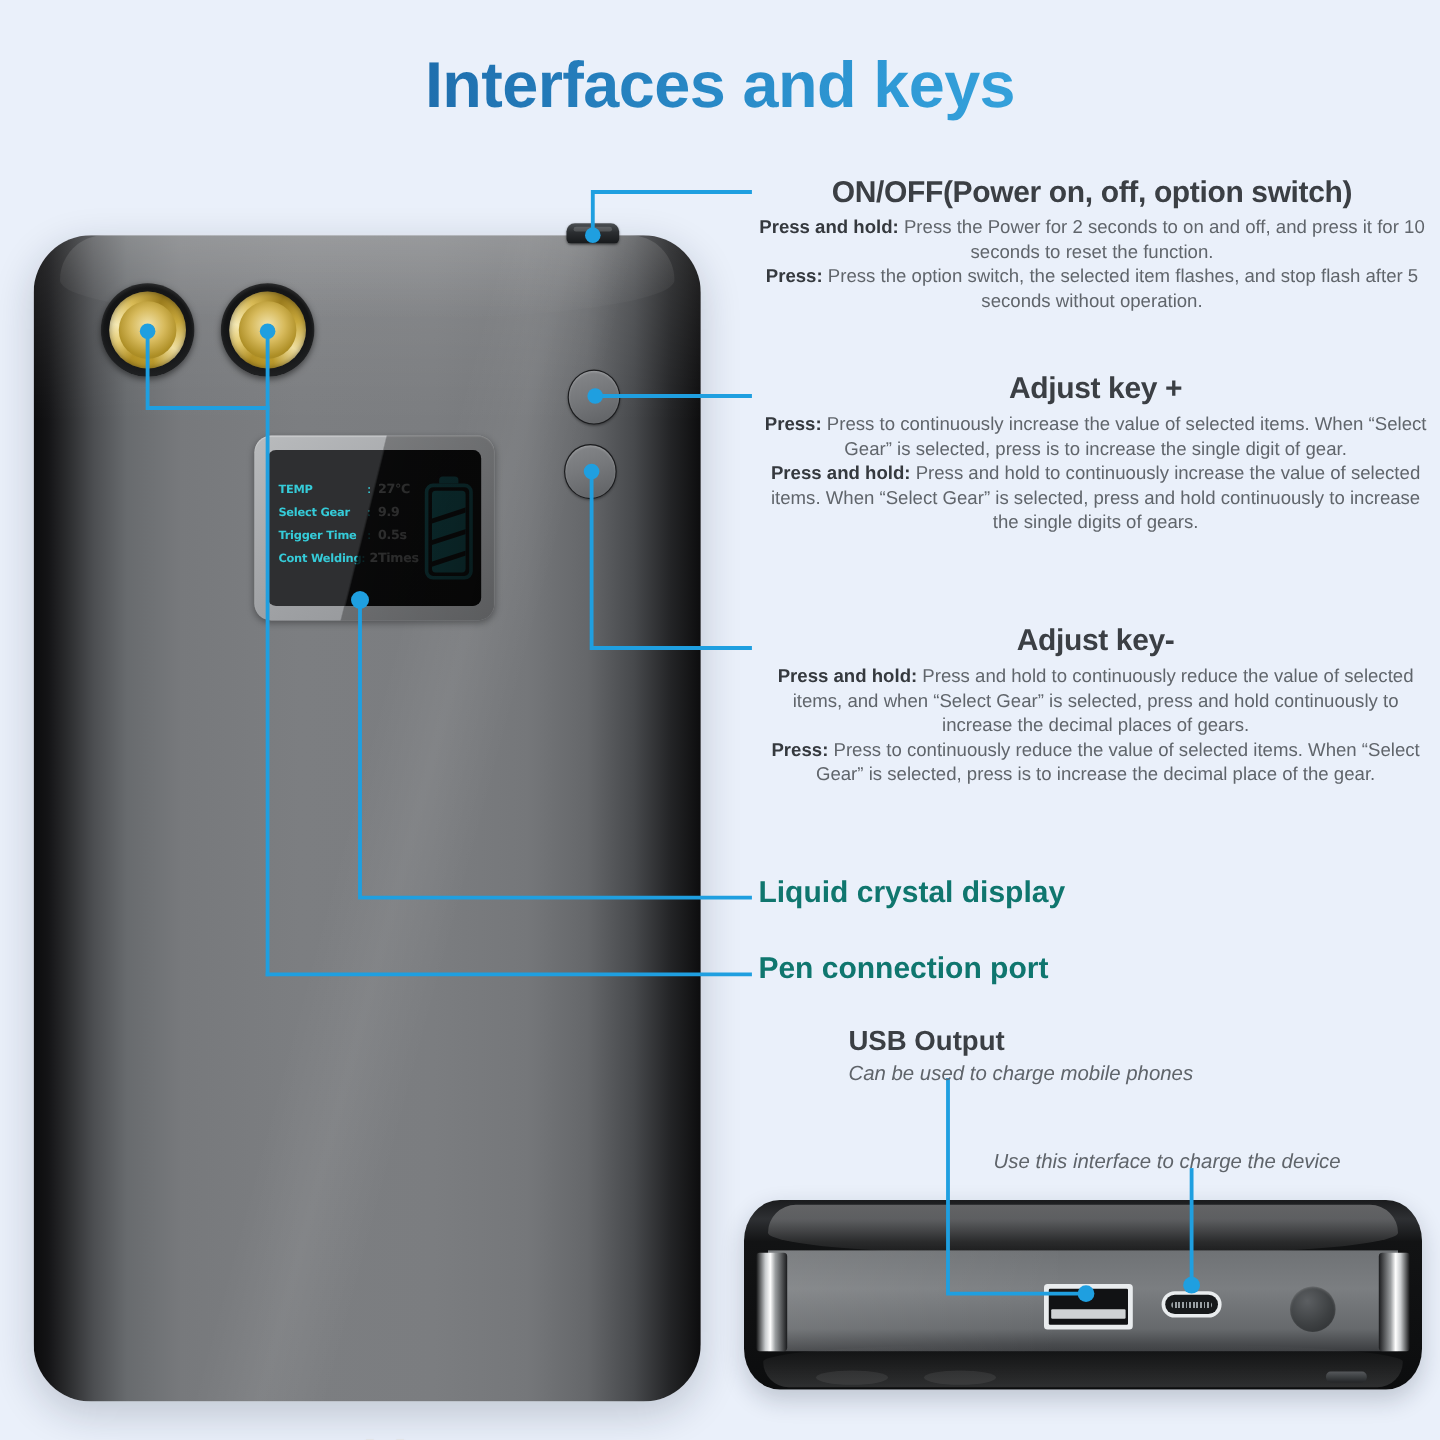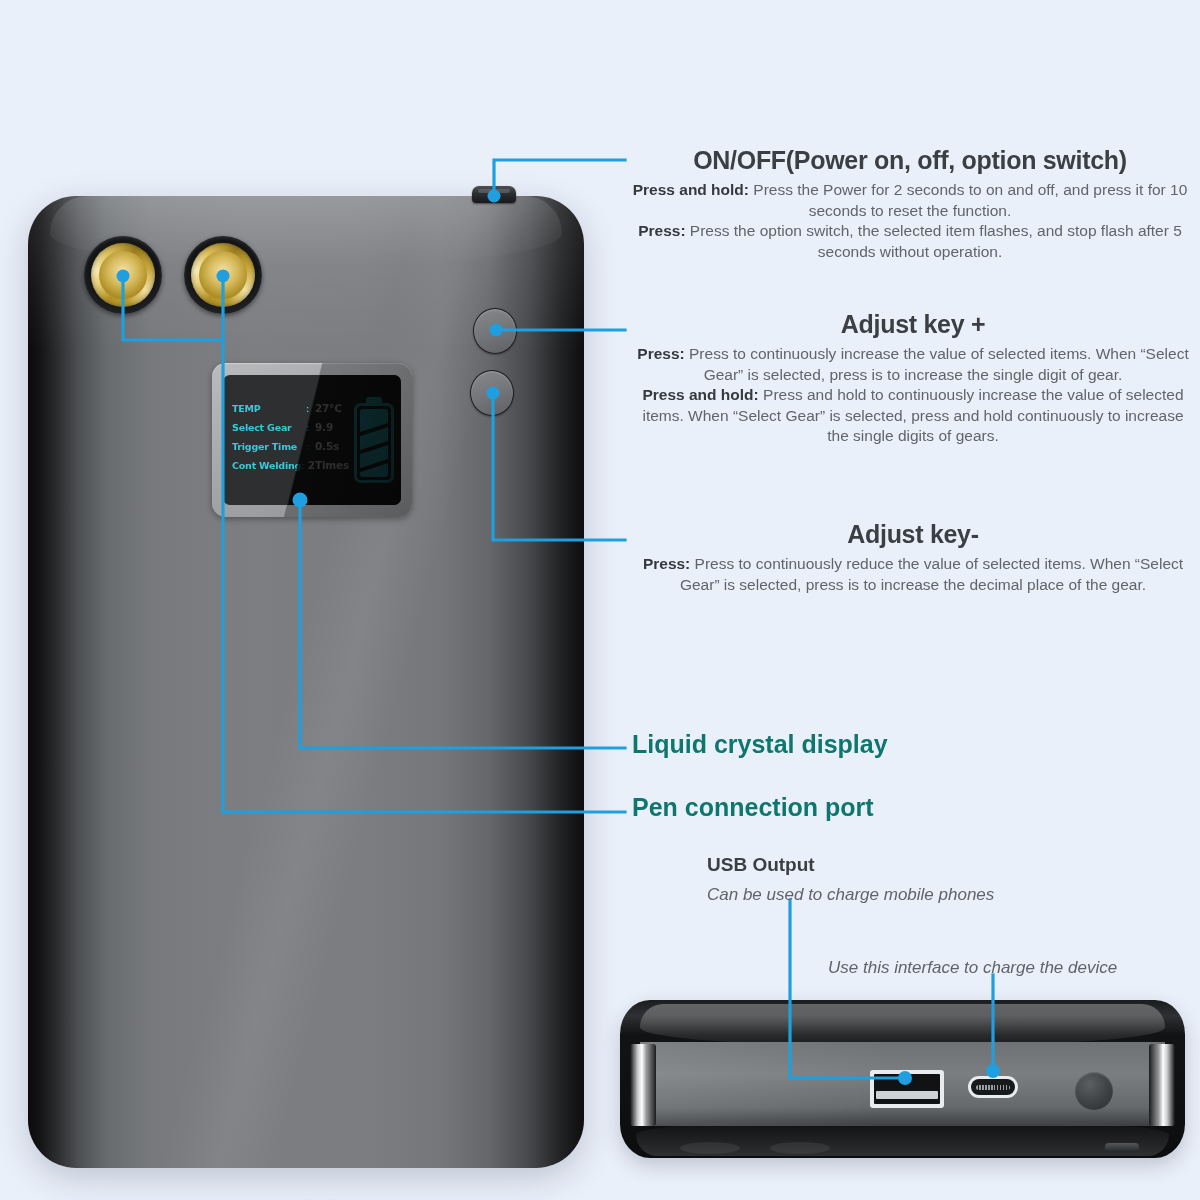--- a/index.html
+++ b/index.html
@@ -240,33 +240,34 @@
   }
   .callout p{
     font-size:15.5px; line-height:20.5px; color:#60656b;
   }
   .callout p b{ color:#35393e; font-weight:bold; }
 
   .simple-label{
     position:absolute; font-size:25px; font-weight:bold; color:#0f766e; white-space:nowrap;
   }
   .bottom-head{
-    position:absolute; font-size:19px; font-weight:bold; color:#3b3f44; white-space:nowrap;
+    position:absolute; font-size:23px; font-weight:bold; color:#3b3f44; white-space:nowrap;
   }
   .bottom-sub{
     position:absolute; font-size:17px; color:#5f646a; white-space:nowrap;font-style:italic;
   }
 
   svg.leaders{ position:absolute; left:0; top:0; width:1200px; height:1200px; pointer-events:none; }
 </style>
 </head>
 <body>
 
 <div class="stage">
 
+  <h1 id="page-title">Interfaces and keys</h1>
 
   <div class="device-main">
     <div class="body-sheen"></div>
 
     <div id="brand-logo">AWithZ</div>
   </div>
 
   <div class="power-nub"></div>
 
   <div class="pen-port" id="pen-port-left">
@@ -394,20 +395,23 @@
       <b>Press:</b><span> Press to continuously increase the value of selected items. When “Select Gear” is selected, press is to increase the single digit of gear.</span>
     </p>
     <p>
       <b>Press and hold:</b><span> Press and hold to continuously increase the value of selected items. When “Select Gear” is selected, press and hold continuously to increase the single digits of gears.</span>
     </p>
   </div>
 
   <div class="callout" style="left:632px; top:520px; width:562px;">
     <h3>Adjust key-</h3>
     <p>
+      <b>Press and hold:</b><span> Press and hold to continuously reduce the value of selected items, and when “Select Gear” is selected, press and hold continuously to increase the decimal places of gears.</span>
+    </p>
+    <p>
       <b>Press:</b><span> Press to continuously reduce the value of selected items. When “Select Gear” is selected, press is to increase the decimal place of the gear.</span>
     </p>
   </div>
 
   <div class="simple-label" style="left:632px; top:730px;">Liquid crystal display</div>
   <div class="simple-label" style="left:632px; top:793px;">Pen connection port</div>
 
   <div class="bottom-head" style="left:707px; top:854px;">USB Output</div>
   <div class="bottom-sub" style="left:707px; top:885px;">Can be used to charge mobile phones</div>
 

